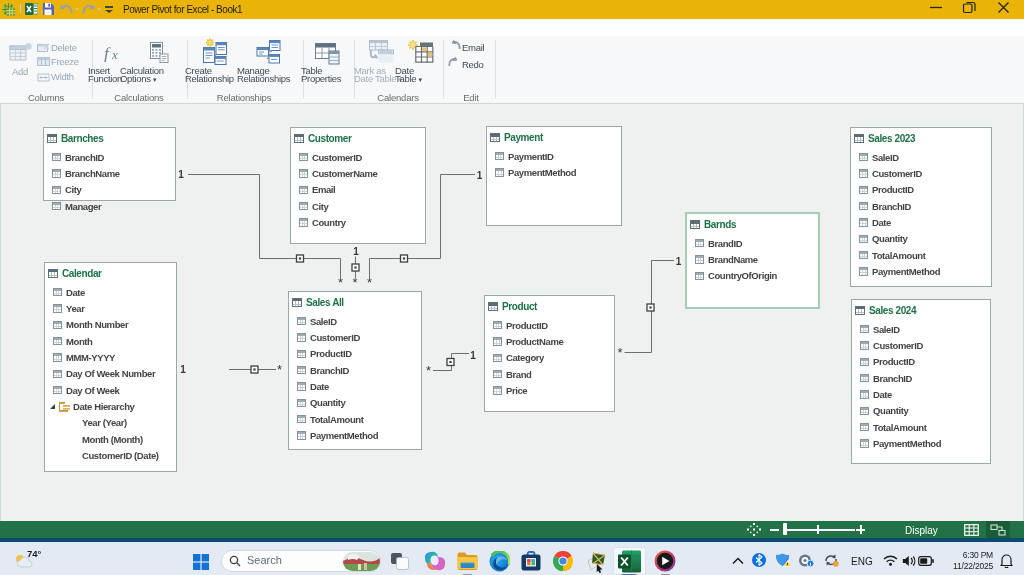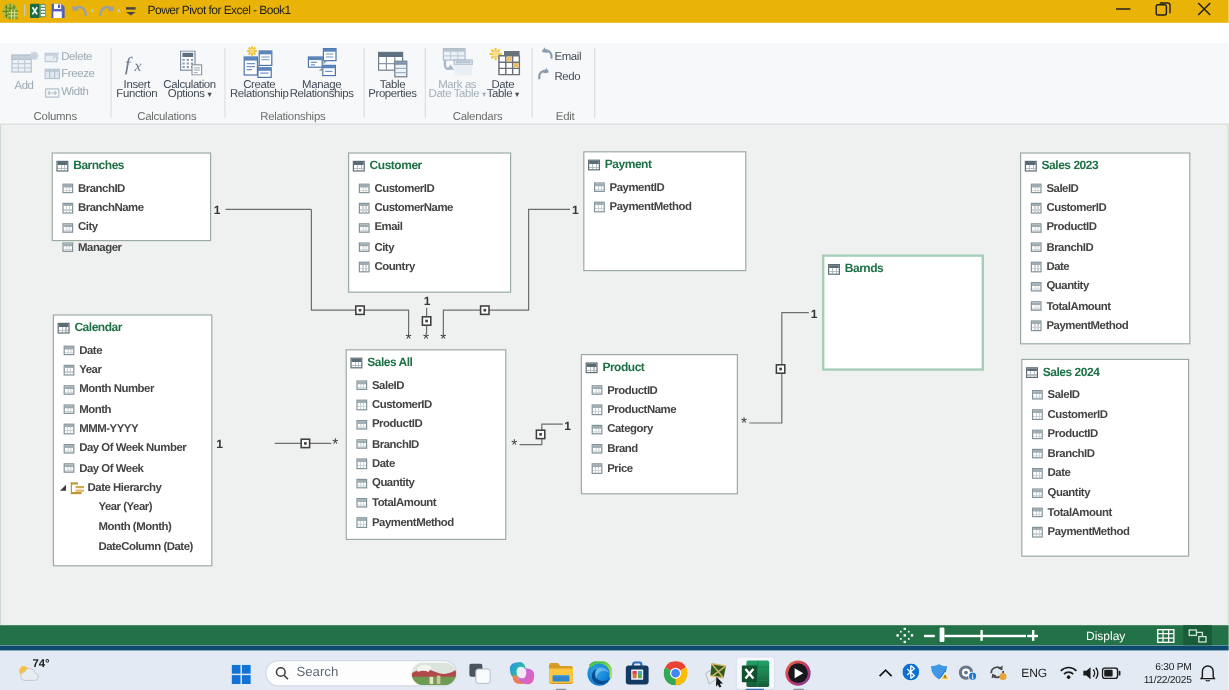--- a/index.html
+++ b/index.html
@@ -14,21 +14,21 @@
 
 #tabrow { position:absolute; left:0; top:19px; width:908px; height:17px; background:#fff; border-bottom:5px solid #000000;margin-top:40px; }
 #filetab { position:absolute; left:2px; top:1px; width:40px; height:14px; background:#2b7cd3; color:#fff; font-size:10px; text-align:center; line-height:14px; letter-spacing:-0.3px; }
 .tab { position:absolute; top:0; font-size:10px; color:#373737; line-height:17px; letter-spacing:-0.3px; }
 #designtab { position:absolute; left:86px; top:0px; width:47px; height:17px; background:#f6f8f9; border:1px solid #d0d3d5; border-bottom:none; text-align:center; line-height:16px; font-size:10px; color:#222; letter-spacing:-0.3px; }
 
 
 #ribbon { position:absolute; left:0; top:36px; width:1024px; height:68px; background:#f6f8f9; border-bottom:1px solid #d4d7d9; }
 .rsep { position:absolute; top:4px; width:1px; height:58px; background:#dcdfe1; }
 .rlabel { position:absolute; top:56px; width:120px; text-align:center; font-size:9.5px; color:#6b6b6b; letter-spacing:-0.2px; }
-.rbig-label { position:absolute; font-size:9.5px; color:#404a54; text-align:center; line-height:8.2px; letter-spacing:-0.3px; }
+.rbig-label { position:absolute; font-size:9.5px; color:#404a54; line-height:8.2px; letter-spacing:-0.3px; }
 .rsmall-label { position:absolute; font-size:9.5px; color:#9aa7b4; letter-spacing:-0.3px; }
 
 
 #canvas { position:absolute; left:0; top:104px; width:1024px; height:417px; background:#eff1f0; border-left:1px solid #cfdbd2; border-right:1px solid #cfdbd2; }
 svg.lines { position:absolute; left:0; top:0; }
 
 .tbl { position:absolute; background:#fff; border:1px solid #99aba0; }
 .tbl .hdr { display:flex; align-items:center; gap:4px; padding:5px 0 0 3px; color:#1d7145; font-weight:bold; font-size:10px; letter-spacing:-0.4px; }
 .tbl .flds { margin-top:5px; }
 .fld { display:flex; align-items:center; gap:4px; height:16.35px; padding-left:8px; font-size:9.5px; color:#434343; font-weight:bold; letter-spacing:-0.4px; white-space:nowrap; }
@@ -344,36 +344,41 @@
         <div class="fld"><span class="fic"></span>BranchID</div>
         <div class="fld"><span class="fic"></span>Date</div>
         <div class="fld"><span class="fic"></span>Quantity</div>
         <div class="fld"><span class="fic"></span>TotalAmount</div>
         <div class="fld"><span class="fic"></span>PaymentMethod</div>
       </div>
     </div>
 
     <div class="tbl" style="left:684px; top:108px; width:135px; height:97px; border:2px solid #a6cdb7;">
       <div class="hdr" style="padding-top:5px;"><span class="hic"></span>Barnds</div>
+      <div class="flds">
+        <div class="fld"><span class="fic"></span>BrandID</div>
+        <div class="fld"><span class="fic"></span>BrandName</div>
+        <div class="fld"><span class="fic"></span>CountryOfOrigin</div>
+      </div>
     </div>
 
     <div class="tbl" style="left:43px; top:158px; width:133px; height:210px;">
       <div class="hdr"><span class="hic"></span>Calendar</div>
       <div class="flds">
         <div class="fld"><span class="fic"></span>Date</div>
         <div class="fld"><span class="fic"></span>Year</div>
         <div class="fld"><span class="fic"></span>Month Number</div>
         <div class="fld"><span class="fic"></span>Month</div>
         <div class="fld"><span class="fic"></span>MMM-YYYY</div>
         <div class="fld"><span class="fic"></span>Day Of Week Number</div>
         <div class="fld"><span class="fic"></span>Day Of Week</div>
         <div class="fld" style="padding-left:5px; gap:3px;"><span class="exp"></span><span class="hier"></span>Date Hierarchy</div>
         <div class="fld child">Year (Year)</div>
         <div class="fld child">Month (Month)</div>
-        <div class="fld child">DateColumn (Date)</div>
+        <div class="fld child">CustomerID (Date)</div>
       </div>
     </div>
 
     <div class="tbl" style="left:287px; top:187px; width:134px; height:159px;">
       <div class="hdr"><span class="hic"></span>Sales All</div>
       <div class="flds">
         <div class="fld"><span class="fic"></span>SaleID</div>
         <div class="fld"><span class="fic"></span>CustomerID</div>
         <div class="fld"><span class="fic"></span>ProductID</div>
         <div class="fld"><span class="fic"></span>BranchID</div>

